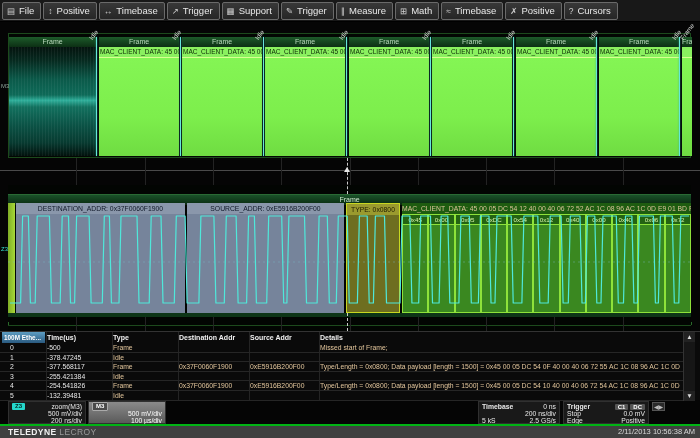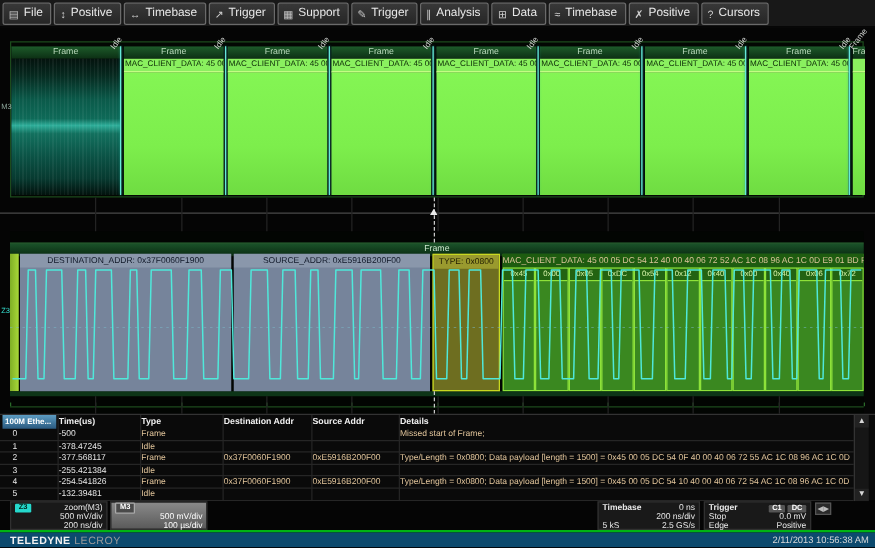--- a/index.html
+++ b/index.html
@@ -58,21 +58,21 @@
   #tscroll{position:absolute;left:683px;top:0;width:12px;height:69px;background:#161616;border-left:1px solid #333;box-sizing:border-box;}
   .sarrow{position:absolute;left:0;width:11px;height:10px;text-align:center;font-size:6.5px;line-height:10px;color:#d8d8d8;background:#222;}
   
   #descrow{left:0;top:401px;width:700px;height:23px;background:#050505;}
   .dbox{position:absolute;top:0;height:23px;background:#191919;border:1px solid #303030;box-sizing:border-box;
         font-size:6.8px;color:#e8e8e8;padding:1px 3px;line-height:7px;}
   .drow{display:flex;justify-content:space-between;align-items:center;height:7px;}
   .badge{font-size:6px;font-weight:bold;padding:0 3px;border-radius:1px;line-height:7px;}
   #greenline{left:0;top:424px;width:700px;height:2px;background:#00b414;}
   
-  #footer{left:0;top:426px;width:700px;height:12px;background:#0c4a6e;}
+  #footer{left:0;top:426px;width:700px;height:12px;background:#404040;}
   #brand{position:absolute;left:8px;top:1px;font-size:8.5px;letter-spacing:0.4px;}
   #brand b{color:#f0f0f0;} #brand span{color:#9a9a9a;}
   #datetime{position:absolute;right:5px;top:1px;font-size:7.5px;color:#d8d8d8;}
 </style>
 </head>
 <body>
 
 <div id="stage">
 
   <div id="menubar" class="abs">
@@ -95,25 +95,25 @@
       <div class="mbtn">
         <span class="micon">▦</span>
         <span>Support</span>
       </div>
       <div class="mbtn">
         <span class="micon">✎</span>
         <span>Trigger</span>
       </div>
       <div class="mbtn">
         <span class="micon">∥</span>
-        <span>Analysis</span>
+        <span>Measure</span>
       </div>
       <div class="mbtn">
         <span class="micon">⊞</span>
-        <span>Data</span>
+        <span>Math</span>
       </div>
       <div class="mbtn">
         <span class="micon">≈</span>
         <span>Timebase</span>
       </div>
       <div class="mbtn">
         <span class="micon">✗</span>
         <span>Positive</span>
       </div>
       <div class="mbtn">

